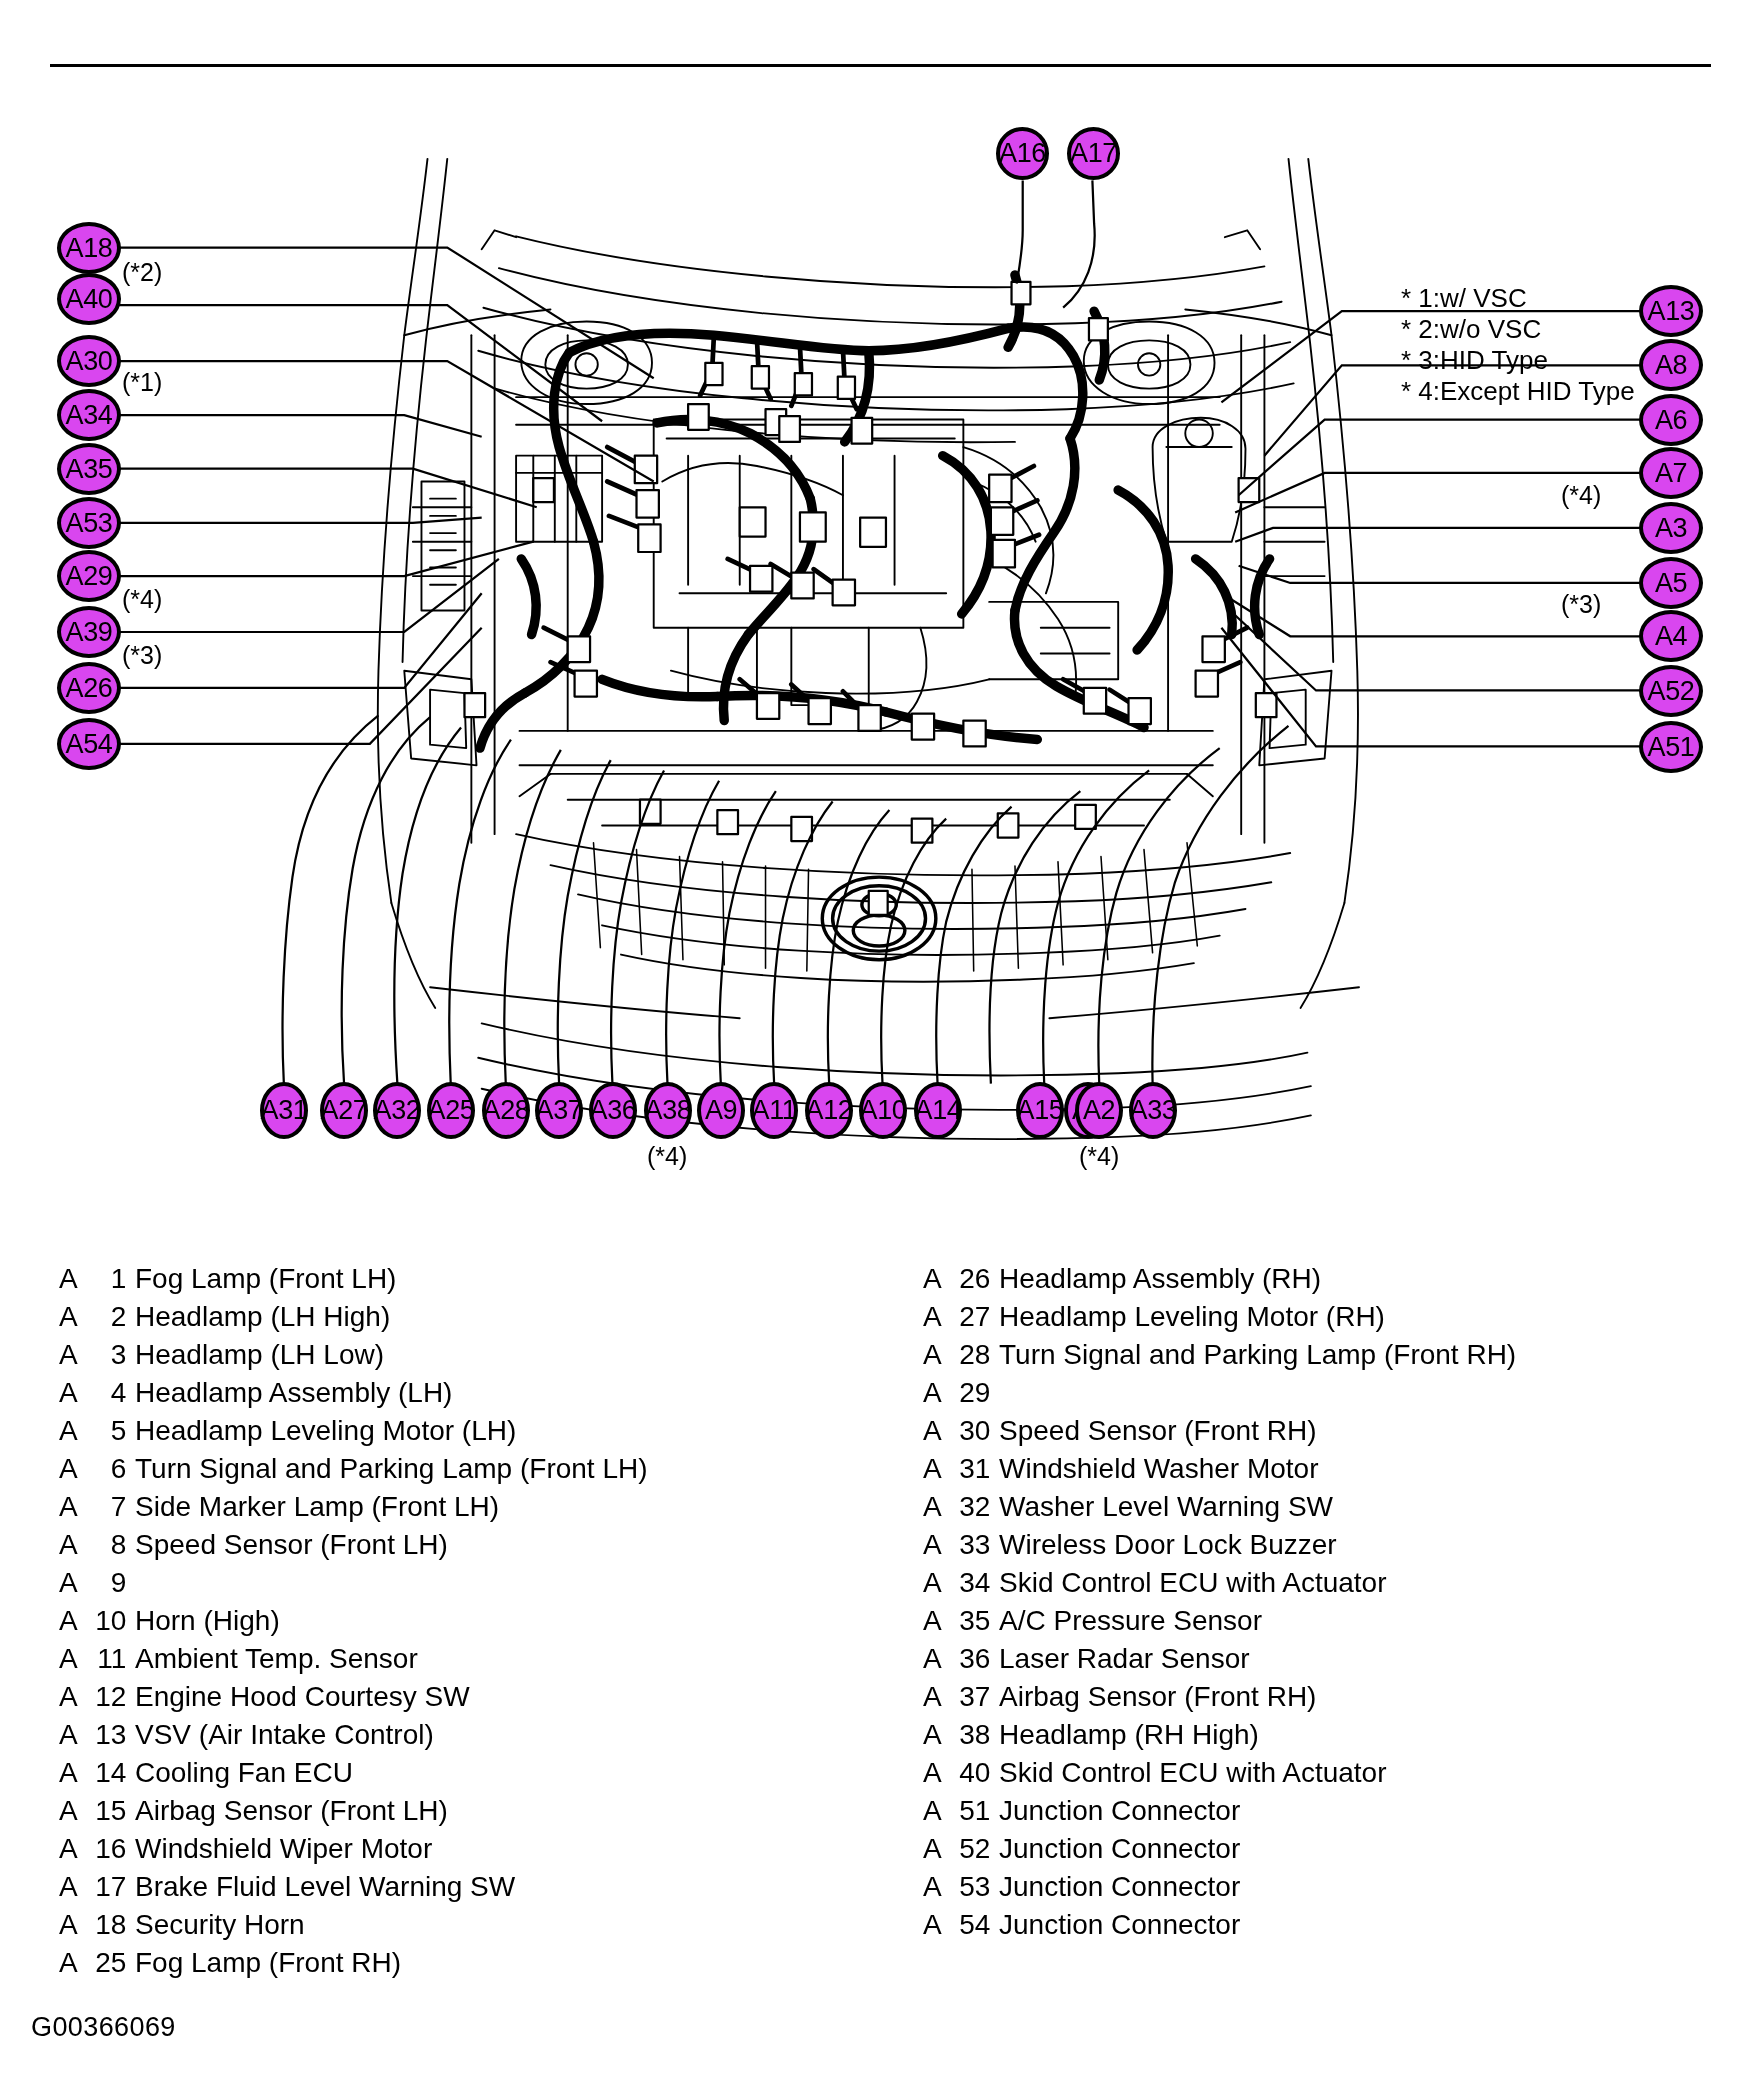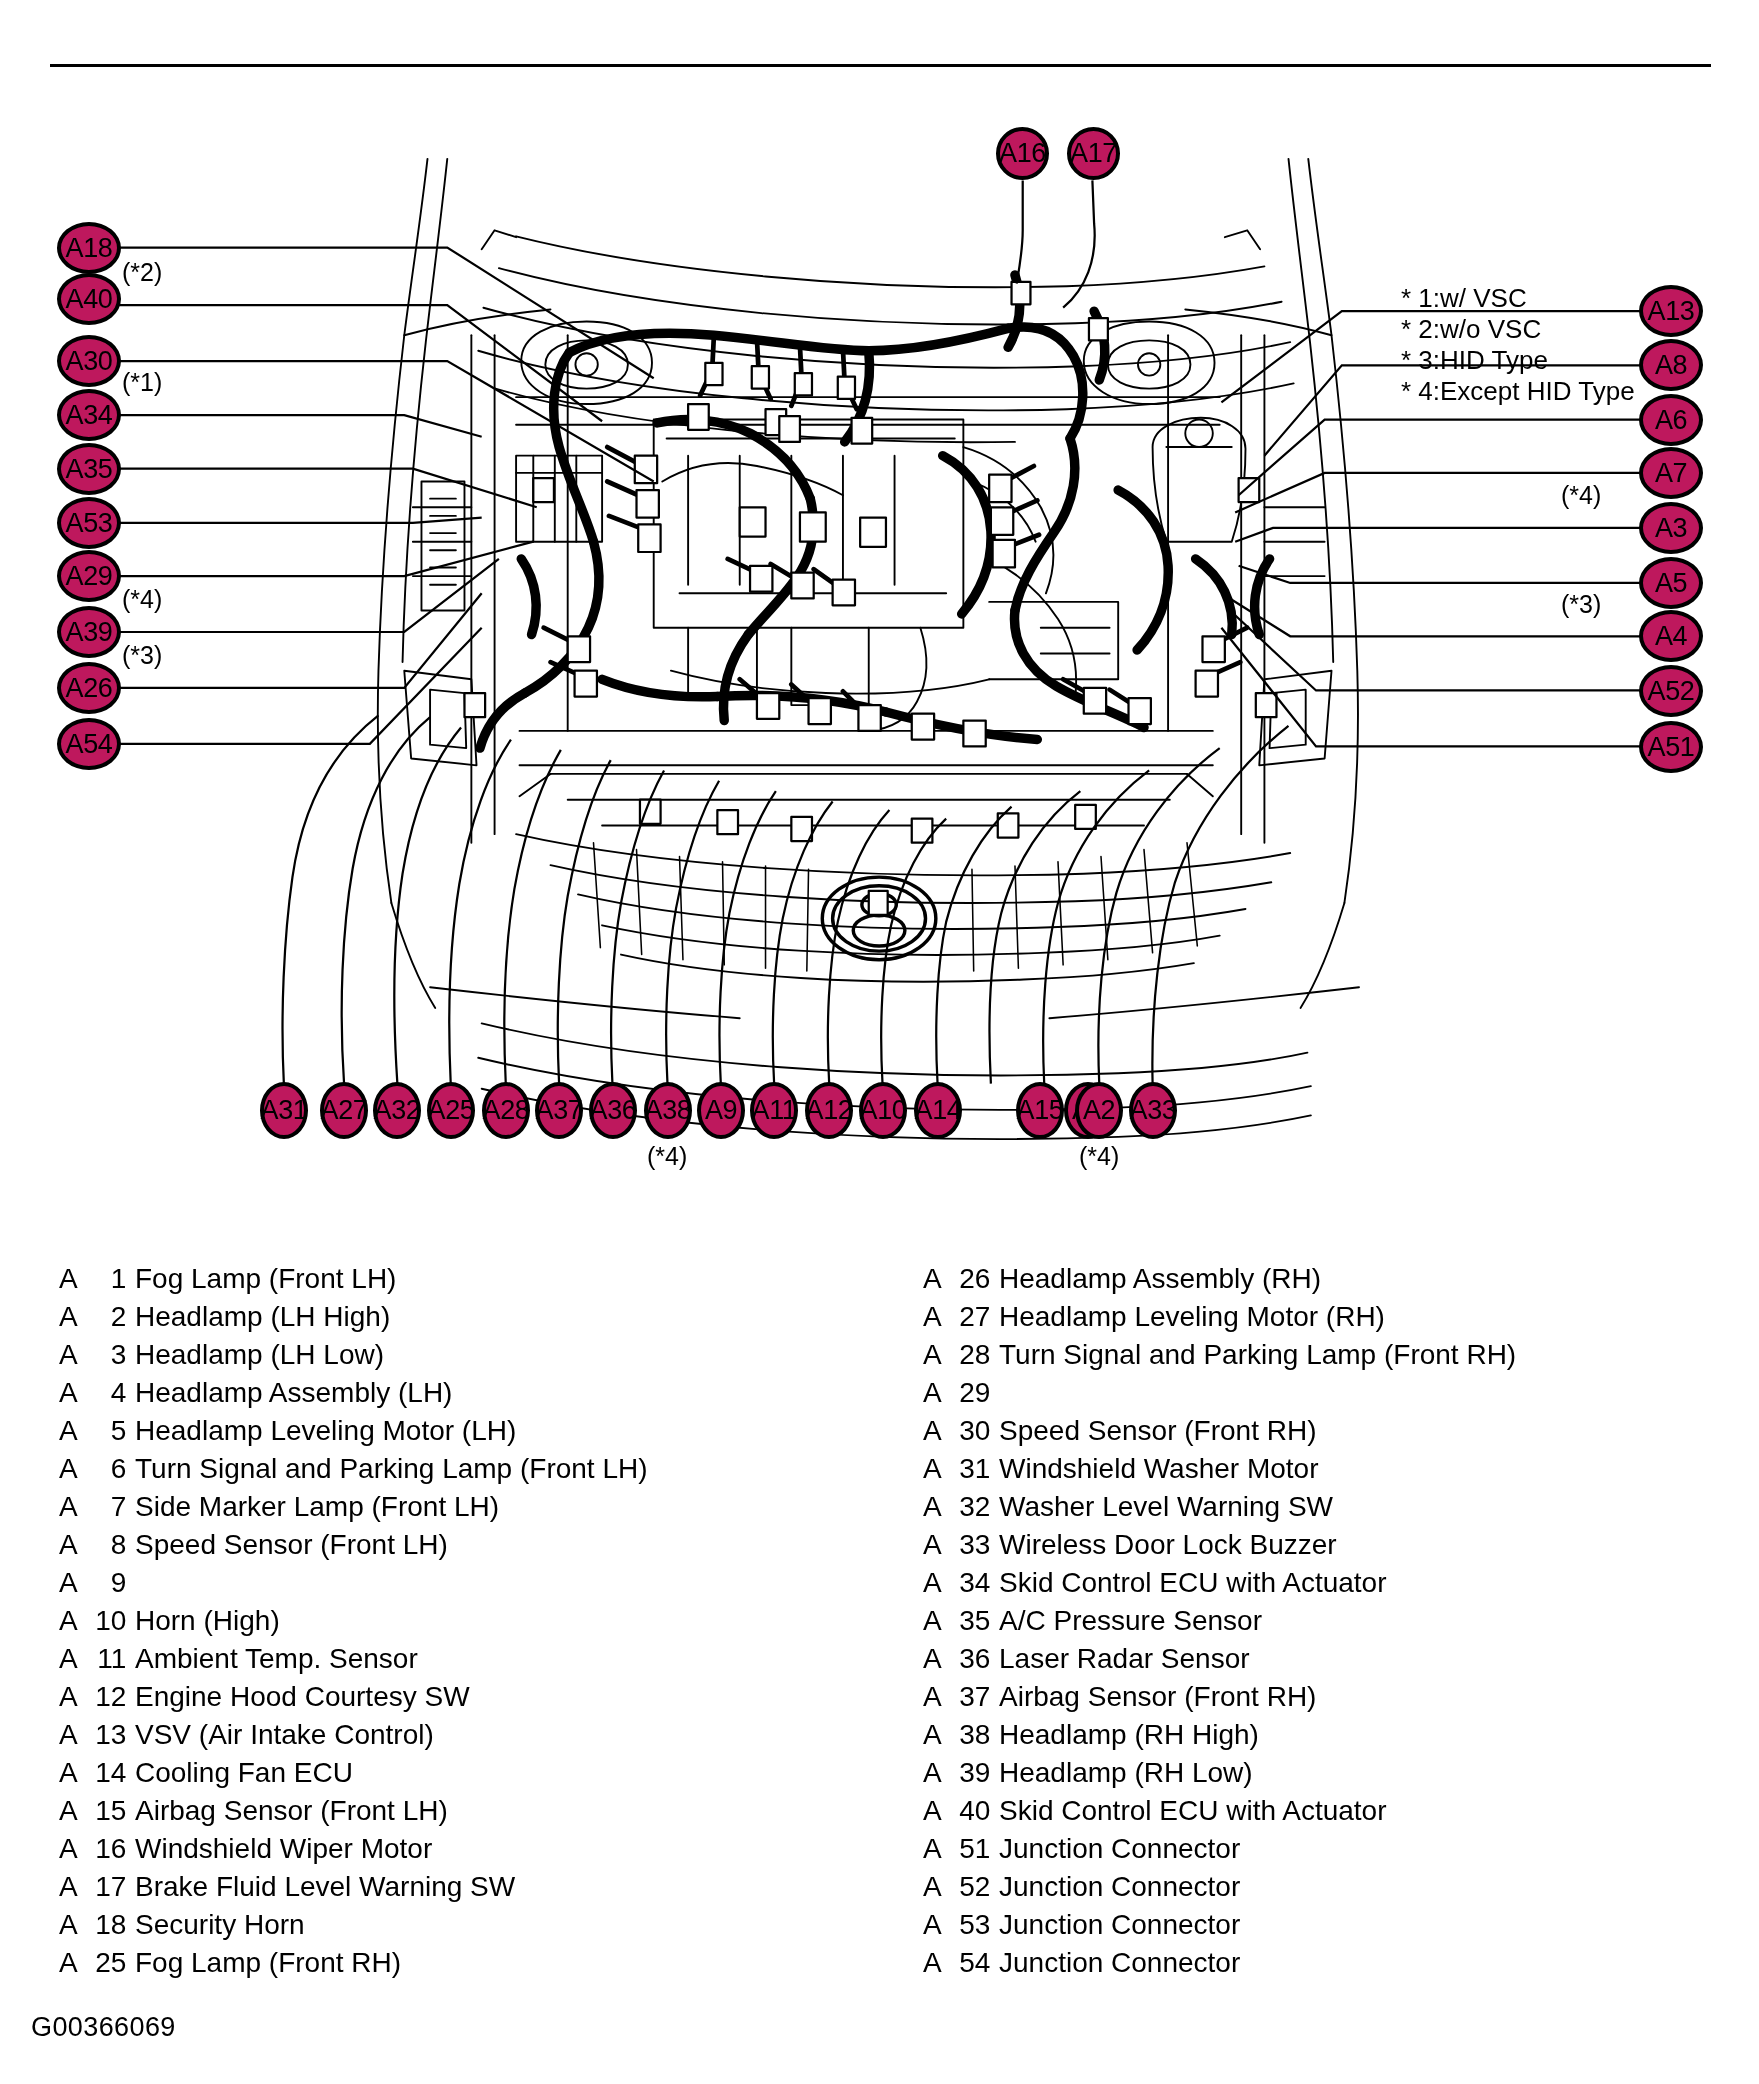--- a/index.html
+++ b/index.html
@@ -43,21 +43,21 @@
     width: 1759px;
     height: 1153px;
   }
   
   .callout {
     position: absolute;
     width: 53px;
     height: 53px;
     border: 4.3px solid #000;
     border-radius: 50%;
-    background: #be185d;
+    background: #d946ef;
     box-sizing: border-box;
     display: flex;
     align-items: center;
     justify-content: center;
     font-size: 27px;
     font-weight: 500;
     letter-spacing: -0.4px;
     z-index: 6;
   }
   .callout.oval {
@@ -649,24 +649,20 @@
         </div>
         <div class="legend-row">
           <span class="legend-code"><span class="code-a">A</span><span class="code-n">37</span></span>
           <span class="legend-desc">Airbag Sensor (Front RH)</span>
         </div>
         <div class="legend-row">
           <span class="legend-code"><span class="code-a">A</span><span class="code-n">38</span></span>
           <span class="legend-desc">Headlamp (RH High)</span>
         </div>
         <div class="legend-row">
-          <span class="legend-code"><span class="code-a">A</span><span class="code-n">39</span></span>
-          <span class="legend-desc">Headlamp (RH Low)</span>
-        </div>
-        <div class="legend-row">
           <span class="legend-code"><span class="code-a">A</span><span class="code-n">40</span></span>
           <span class="legend-desc">Skid Control ECU with Actuator</span>
         </div>
         <div class="legend-row">
           <span class="legend-code"><span class="code-a">A</span><span class="code-n">51</span></span>
           <span class="legend-desc">Junction Connector</span>
         </div>
         <div class="legend-row">
           <span class="legend-code"><span class="code-a">A</span><span class="code-n">52</span></span>
           <span class="legend-desc">Junction Connector</span>

